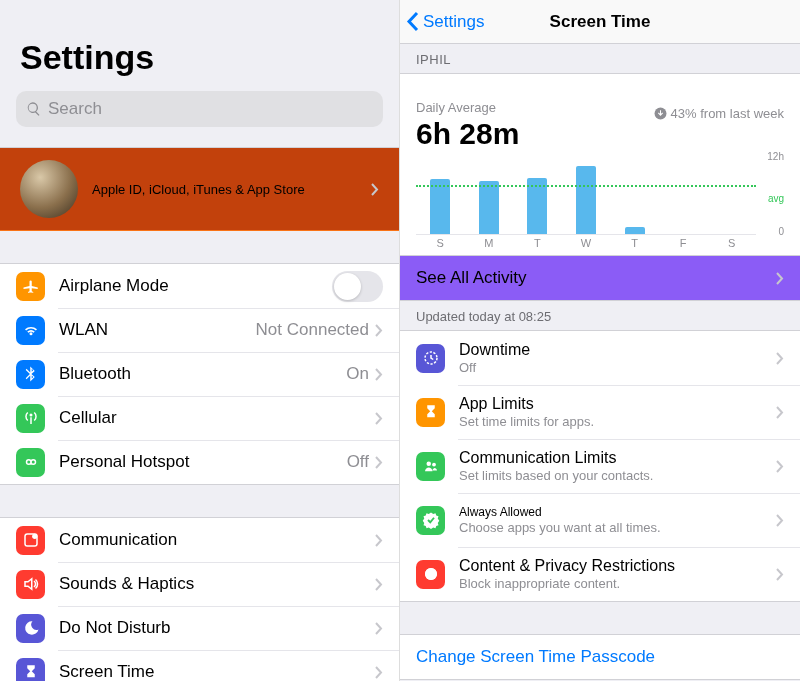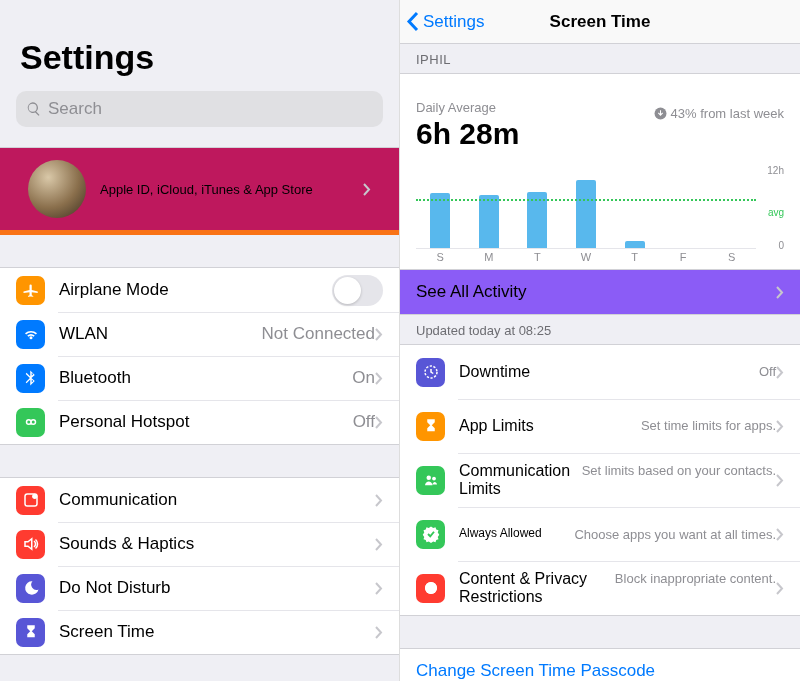--- a/index.html
+++ b/index.html
@@ -12,42 +12,42 @@
 .search svg{width:16px;height:16px;margin-right:6px}
 .search span{font-size:17px}
 .group{background:#fff;border-top:1px solid #d1d1d6;border-bottom:1px solid #d1d1d6}
 .gap{height:32px}
 .row{display:flex;align-items:center;min-height:44px;padding:0 16px;position:relative}
 .row+.row::before{content:"";position:absolute;left:58px;right:0;top:0;height:1px;background:#e5e5ea}
 .icon{width:29px;height:29px;border-radius:7px;display:flex;align-items:center;justify-content:center;margin-right:14px;flex-shrink:0}
 .icon svg{width:18px;height:18px;fill:#fff}
 .label{flex:1;font-size:17px;color:#000}
 .sub{font-size:13px;color:#8e8e93;margin-top:1px}
-.col{flex:1;display:flex;flex-direction:row;justify-content:center;padding:6px 0}
-.value{font-size:17px;color:#8e8e93;}
+.col{flex:1;display:flex;flex-direction:column;justify-content:center;padding:6px 0}
+.value{font-size:17px;color:#8e8e93;margin-right:6px}
 .chev{width:8px;height:13px}
 .chev path{stroke:#c7c7cc;stroke-width:2;fill:none}
 .toggle{width:51px;height:31px;border-radius:16px;background:#e5e5ea;position:relative}
 .toggle::after{content:"";position:absolute;width:27px;height:27px;border-radius:50%;background:#fff;box-shadow:0 1px 3px rgba(0,0,0,0.2);top:2px;left:2px}
 .avatar{width:58px;height:58px;border-radius:50%;margin-right:14px;background:radial-gradient(circle at 35% 30%,#d9c8a8,#8a6f4c 55%,#3a2e1f);flex-shrink:0}
-.profile{padding:12px 28px;display:flex;align-items:center;background:#be185d;border-top:1px solid #d1d1d6;border-bottom:5px solid #f97316}
+.profile{padding:12px 20px;display:flex;align-items:center;background:#c2410c;border-top:1px solid #d1d1d6;border-bottom:1px solid #f97316}
 .profile .label{font-size:13px;color:#000}
 .nav{height:44px;display:flex;align-items:center;position:relative;background:#f9f9f9;border-bottom:1px solid #d1d1d6}
 .back{display:flex;align-items:center;color:#007aff;font-size:17px;padding-left:6px}
 .back svg{width:13px;height:21px;margin-right:4px}
 .back svg path{stroke:#007aff;stroke-width:3;fill:none}
 .navtitle{position:absolute;left:0;right:0;text-align:center;font-size:17px;font-weight:600;pointer-events:none}
 .hdr{font-size:13px;color:#6d6d72;padding:8px 16px 6px;text-transform:none}
 .hdr.caps{letter-spacing:0.5px}
 .stats{background:#fff;border-top:1px solid #d1d1d6;border-bottom:1px solid #d1d1d6;padding:26px 16px 4px}
 .davg{font-size:13px;color:#8e8e93}
 .bignum{font-size:30px;font-weight:700;margin-top:2px}
 .delta{position:absolute;right:16px;top:106px;font-size:13px;color:#8e8e93;display:flex;align-items:center}
 .delta svg{width:13px;height:13px;margin-right:4px;fill:#8e8e93}
-.chart{position:relative;height:96px;margin-top:18px}
+.chart{position:relative;height:96px;margin-top:4px}
 .bars{position:absolute;left:0;right:28px;top:0;bottom:16px;display:flex;align-items:flex-end;border-bottom:1px solid #e5e5ea}
 .barcell{flex:1;display:flex;justify-content:center;align-items:flex-end;height:100%}
 .bar{width:20px;background:#58b8ed;border-radius:2px 2px 0 0}
 .xaxis{position:absolute;left:0;right:28px;bottom:0;height:14px;display:flex}
 .xl{flex:1;text-align:center;font-size:11px;color:#8e8e93}
 .yr{position:absolute;right:0;width:24px;font-size:10px;color:#8e8e93;text-align:right}
 .avgline{position:absolute;left:0;right:28px;border-top:2px dotted #34c759}
 .avgtxt{position:absolute;right:0;font-size:10px;color:#34c759}
 .see{background:#8b5cf6;border-bottom:1px solid #d1d1d6}
 .see .row::before{display:none}
@@ -107,20 +107,31 @@
         </div>
       <span class="label">Bluetooth</span>
       <span class="value">On</span>
       <svg class="chev" viewBox="0 0 8 13">
           <path d="M1 1l5 5.5L1 12"></path>
         </svg>
     </div>
     <div class="row">
       <div class="icon g">
           <svg viewBox="0 0 24 24">
+            <path d="M12 6a2 2 0 110 4 2 2 0 010-4zm-1 5h2v9h-2zM7 4a8 8 0 000 12l1.4-1.4a6 6 0 010-9.2zm10 0l-1.4 1.4a6 6 0 010 9.2L17 16a8 8 0 000-12z"></path>
+          </svg>
+        </div>
+      <span class="label">Cellular</span>
+      <svg class="chev" viewBox="0 0 8 13">
+          <path d="M1 1l5 5.5L1 12"></path>
+        </svg>
+    </div>
+    <div class="row">
+      <div class="icon g">
+          <svg viewBox="0 0 24 24">
             <path d="M9 8a4 4 0 110 8 4 4 0 010-8zm6 0a4 4 0 110 8 4 4 0 010-8zm-6 2a2 2 0 100 4 2 2 0 000-4zm6 0a2 2 0 100 4 2 2 0 000-4z"></path>
           </svg>
         </div>
       <span class="label">Personal Hotspot</span>
       <span class="value">Off</span>
       <svg class="chev" viewBox="0 0 8 13">
           <path d="M1 1l5 5.5L1 12"></path>
         </svg>
     </div>
   </div>

